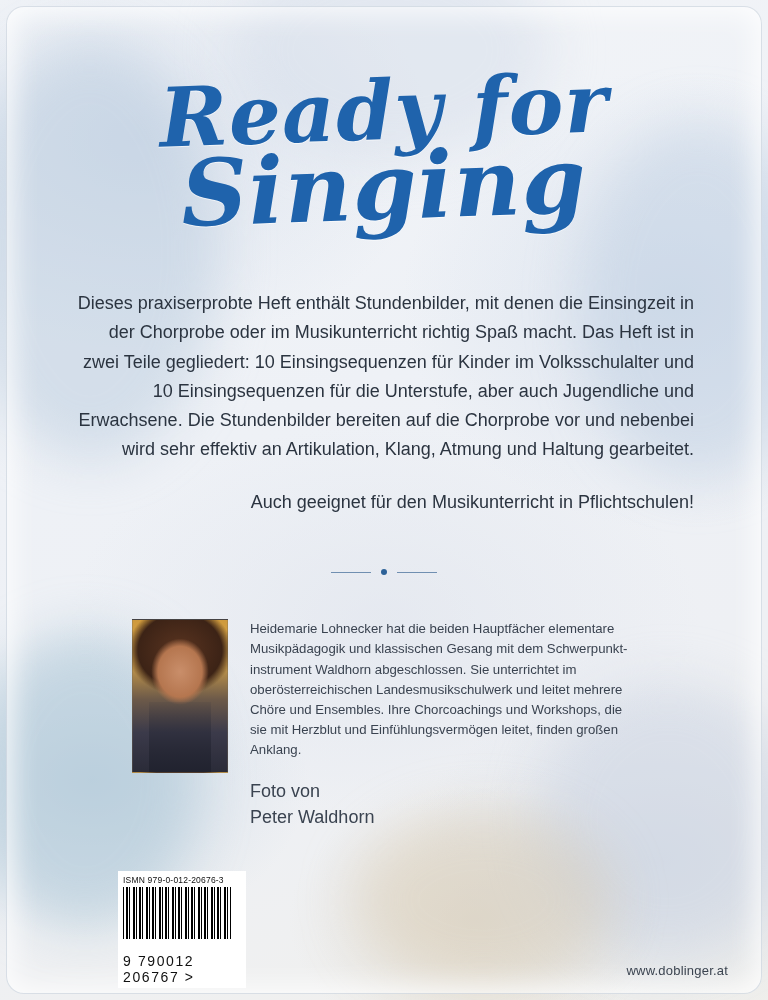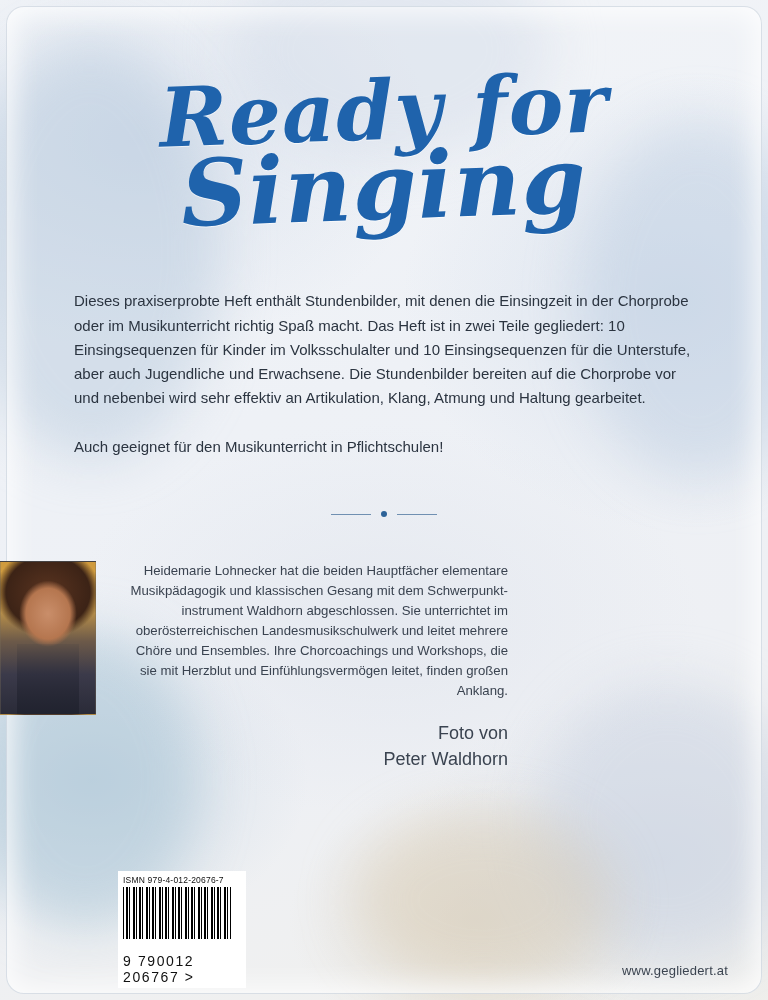--- a/index.html
+++ b/index.html
@@ -68,23 +68,23 @@
     line-height: 0.95;
     text-shadow: 0 1px 0 rgba(255,255,255,0.6);
   }
   .title-line1 { font-size: 82px; transform: rotate(-2deg); }
   .title-line2 { font-size: 92px; transform: rotate(-2deg); margin-top: -6px; }
 
   
   .blurb {
     margin: 58px auto 0 auto;
     width: 620px;
-    text-align: left;
+    text-align: right;
     color: #2b3440;
-    font-size: 15px;
+    font-size: 18px;
     line-height: 1.62;
     font-family: "Liberation Sans", sans-serif;
   }
   .blurb p { margin: 0; }
   .blurb p + p { margin-top: 24px; }
 
   
   .divider {
     margin: 52px auto 0 auto;
     width: 120px;
@@ -102,24 +102,24 @@
   .divider .dot {
     width: 6px;
     height: 6px;
     border-radius: 50%;
     background: #2d6298;
   }
 
   
   .bio {
     margin: 44px 0 0 0;
+    padding-left: 132px;
     display: flex;
     align-items: flex-start;
     gap: 22px;
-    text-align: right;
   }
   .portrait {
     width: 94px;
     height: 152px;
     flex: 0 0 auto;
     border: 1px solid rgba(120,110,90,0.35);
     background:
       radial-gradient(ellipse 40px 46px at 50% 34%, #c98e6a 0%, #b5764f 55%, rgba(181,118,79,0) 72%),
       radial-gradient(ellipse 70px 60px at 50% 20%, #5a3420 0%, #3c2316 60%, rgba(60,35,22,0) 75%),
       linear-gradient(180deg, #cf9a3d 0%, #d2a24a 26%, #6d5a49 52%, #3b3a4a 74%, #2a2b38 100%);
@@ -226,21 +226,21 @@
       <div class="bio-text">
         <p>Heidemarie Lohnecker hat die beiden Hauptfächer elementare Musikpädagogik und klassischen Gesang mit dem Schwerpunkt-instrument Waldhorn abgeschlossen. Sie unterrichtet im oberösterreichischen Landesmusikschulwerk und leitet mehrere Chöre und Ensembles. Ihre Chorcoachings und Workshops, die sie mit Herzblut und Einfühlungsvermögen leitet, finden großen Anklang.</p>
         <div class="credit">
           <div>Foto von</div>
           <div>Peter Waldhorn</div>
         </div>
       </div>
     </div>
 
     <div class="barcode-block">
-      <div class="isbn-top">ISMN 979-4-012-20676-7</div>
+      <div class="isbn-top">ISMN 979-0-012-20676-3</div>
       <div class="bars"></div>
       <div class="isbn-bottom">9  790012 206767 &gt;</div>
     </div>
 
-    <div class="publisher-url">www.gegliedert.at</div>
+    <div class="publisher-url">www.doblinger.at</div>
 
   </div>
 </div>
 
 </body></html>

